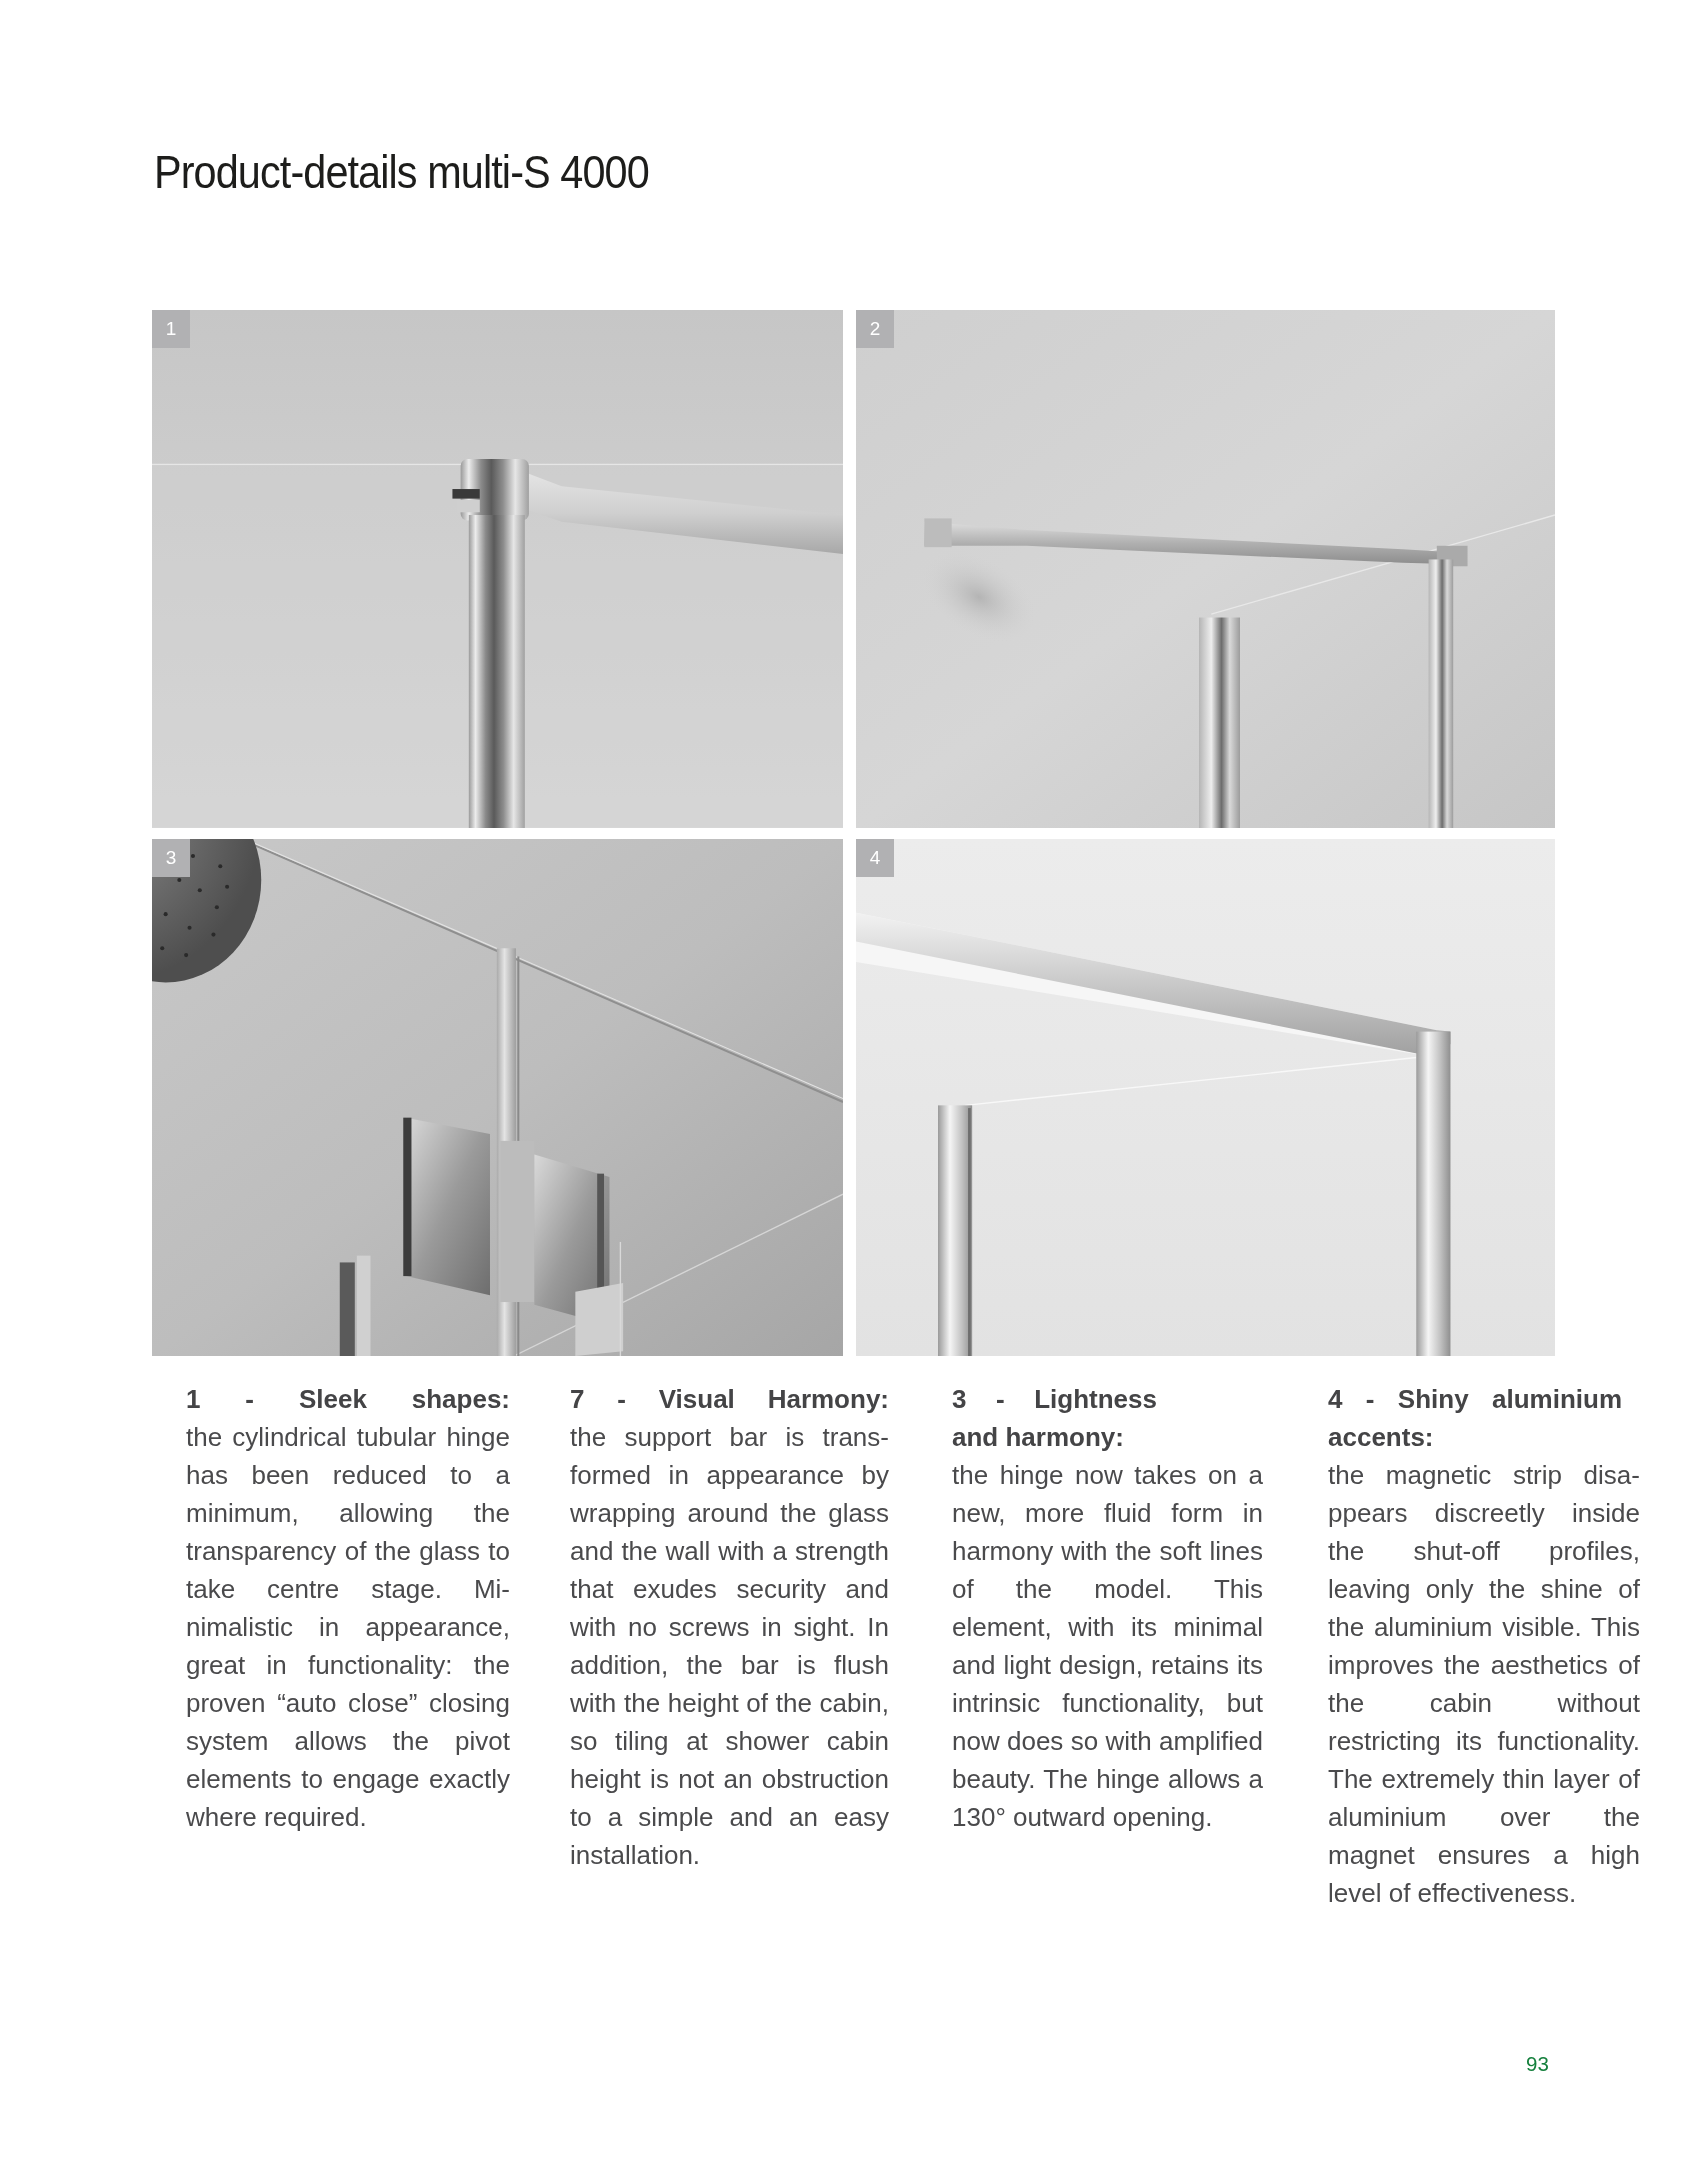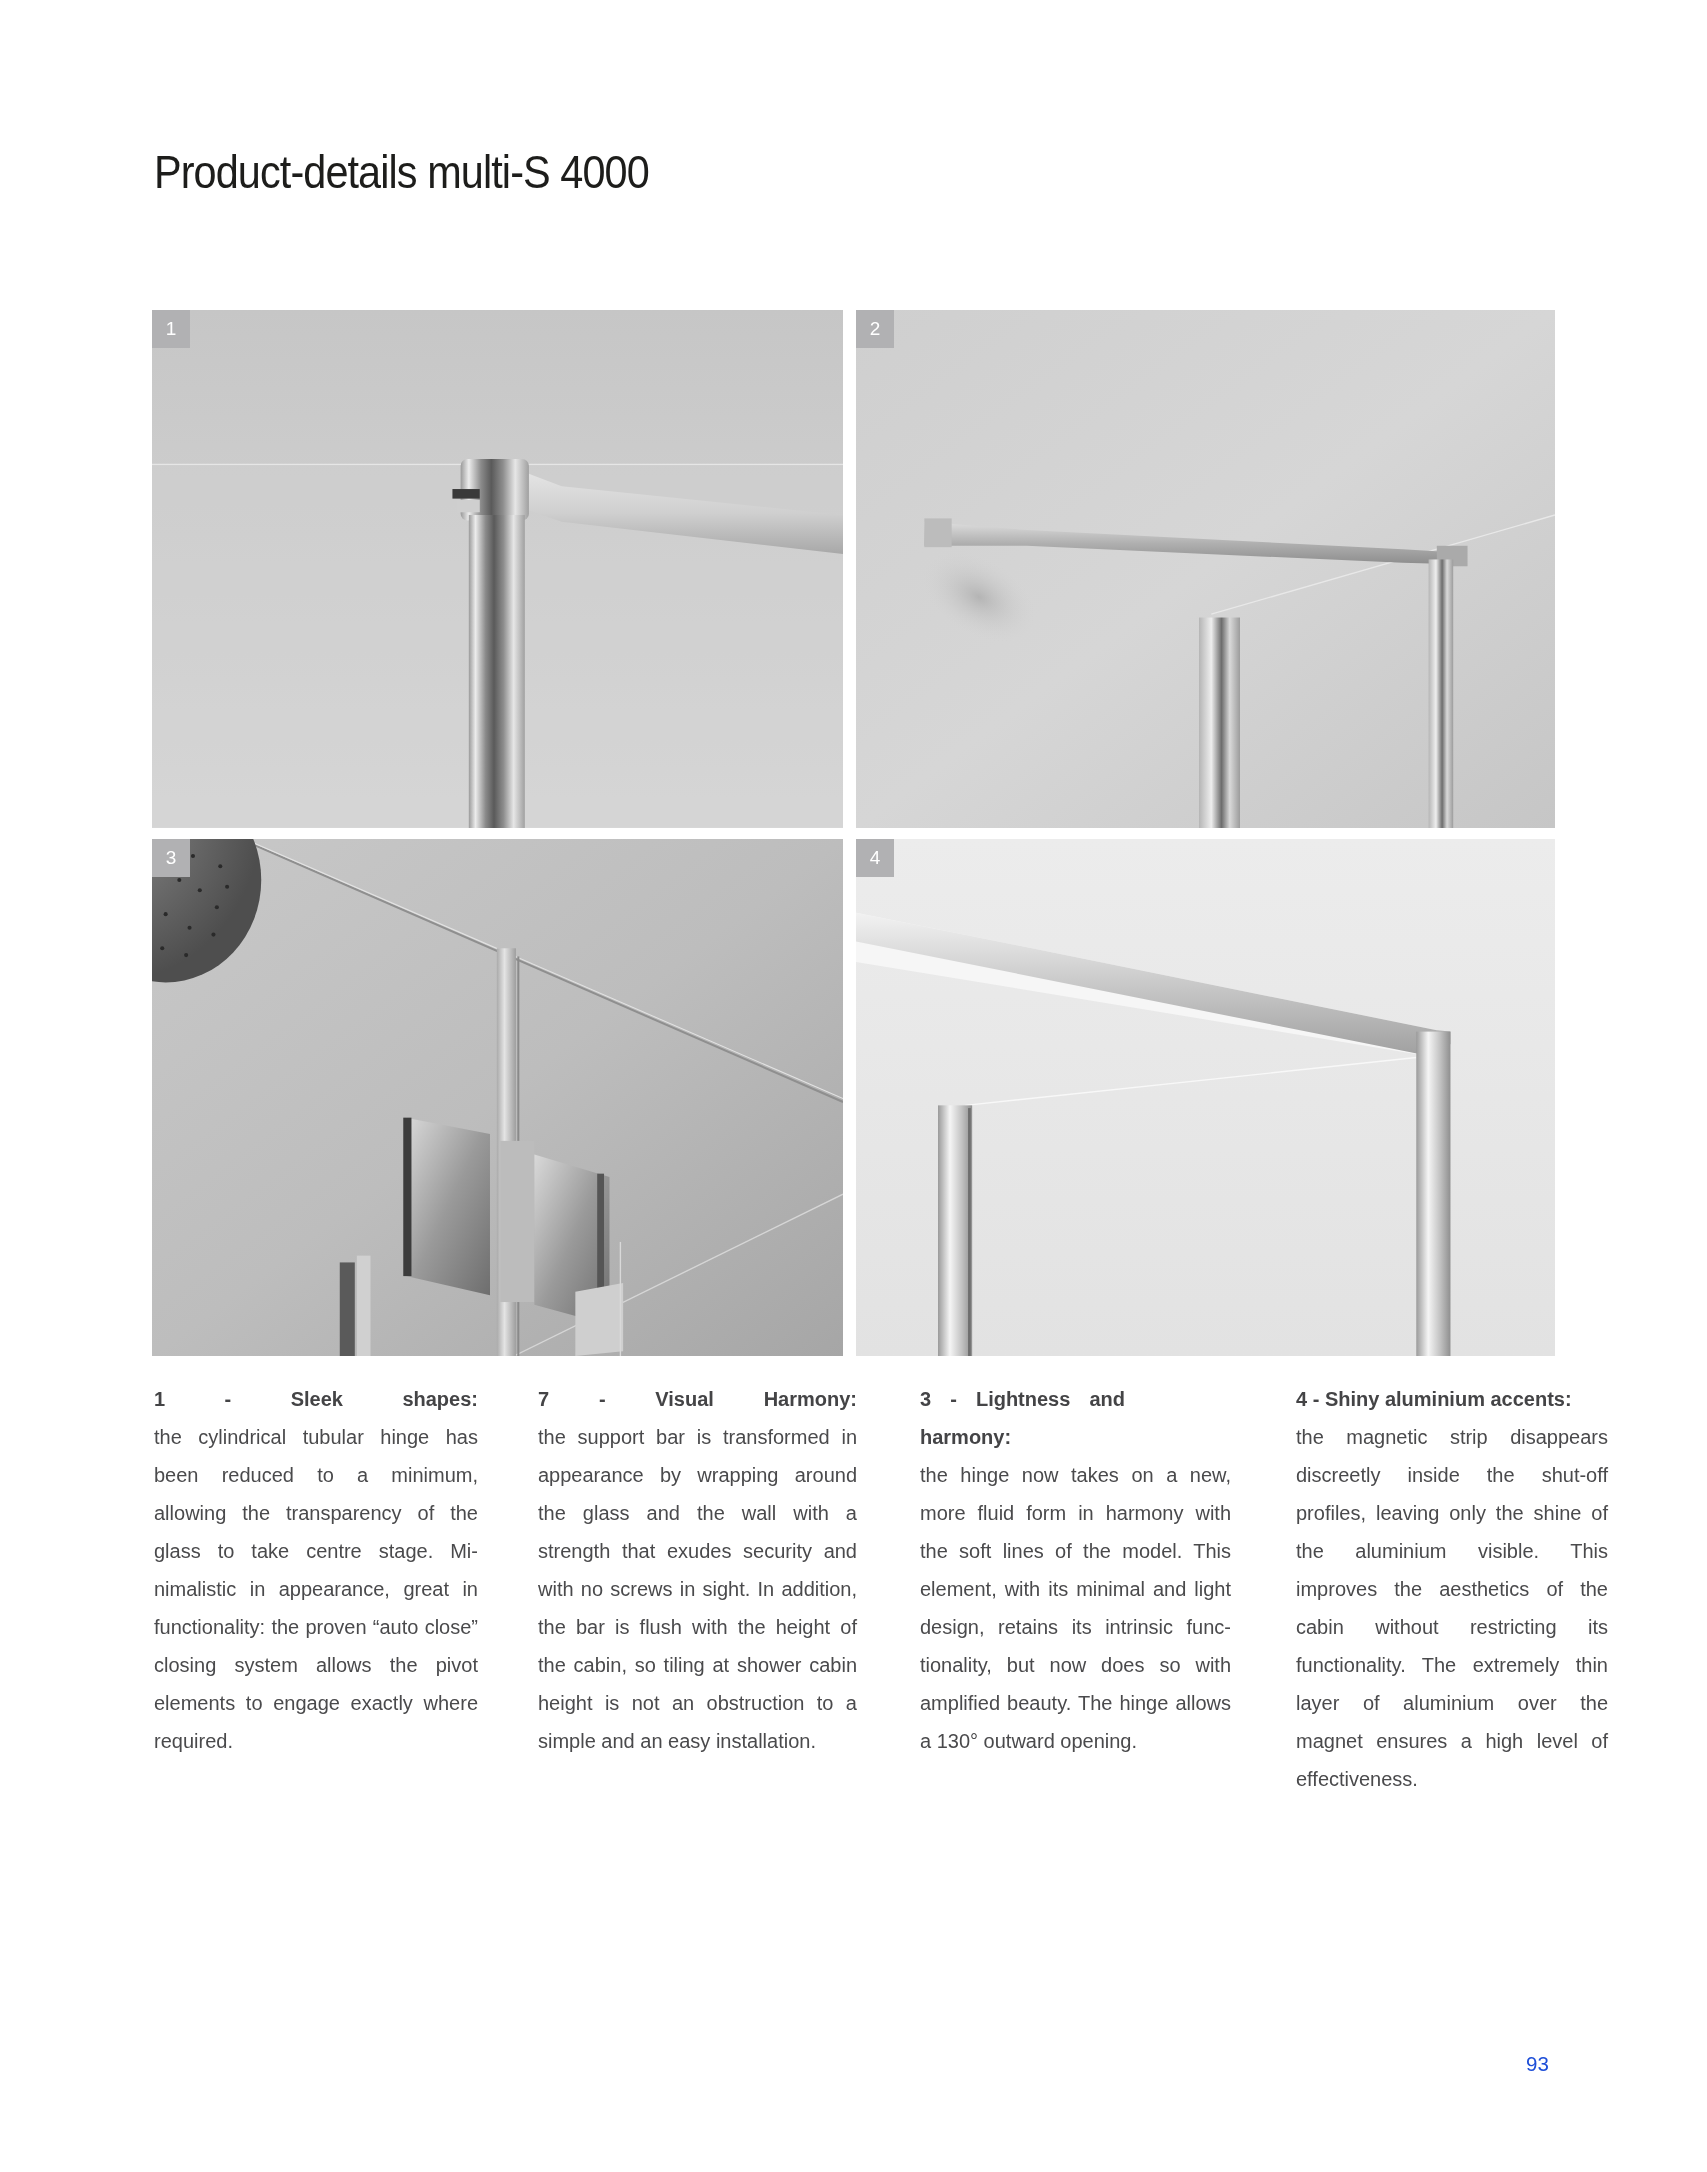--- a/index.html
+++ b/index.html
@@ -6,25 +6,25 @@
   body { width: 1707px; height: 2172px; position: relative; overflow: hidden;
          font-family: "Liberation Sans", sans-serif; color: #4a4a4c; }
   .title { position: absolute; left: 154px; top: 145px; font-size: 46px; font-weight: 400;
            color: #1d1d1b; letter-spacing: -1px; transform: scaleX(0.9); transform-origin: left top;
            -webkit-text-stroke: 0px; line-height: 55px; white-space: nowrap; }
   .photo { position: absolute; overflow: hidden; }
   .photo svg { position: absolute; left: 0; top: 0; width: 100%; height: 100%; display: block; }
   .num-badge { position: absolute; left: 0; top: 0; width: 38px; height: 38px; background: #b1b1b3;
                color: #ffffff; font-size: 19px; display: flex; align-items: center; justify-content: center; }
   .feature-icon { position: absolute; width: 55px; height: 55px; }
-  .text-col { position: absolute; top: 1380px; font-size: 20px; line-height: 38px; text-align: justify;
-              text-align-last: left; hyphens: manual; color: #4a4a4c; }
+  .text-col { position: absolute; top: 1380px; font-size: 26px; line-height: 38px; text-align: justify;
+              text-align-last: left; hyphens: manual; color: #4a4a4c; margin-left: 32px; }
   .text-col .head { font-weight: 700; color: #444446; display: block; text-align-last: left; }
   .text-col .head.just { text-align-last: justify; }
-  .page-num { position: absolute; left: 1526px; top: 2052px; font-size: 20.5px; color: #1d4ed8; }
+  .page-num { position: absolute; left: 1526px; top: 2052px; font-size: 20.5px; color: #15803d; }
 </style>
 </head>
 <body>
 
 <div class="title">Product-details multi-S 4000</div>
 
 <div class="photo" style="left:152px; top:310px; width:691px; height:518px;">
   <svg viewBox="0 0 1012 758" preserveAspectRatio="none">
     <defs>
       <linearGradient id="p1bg" x1="0" y1="0" x2="0" y2="1">

